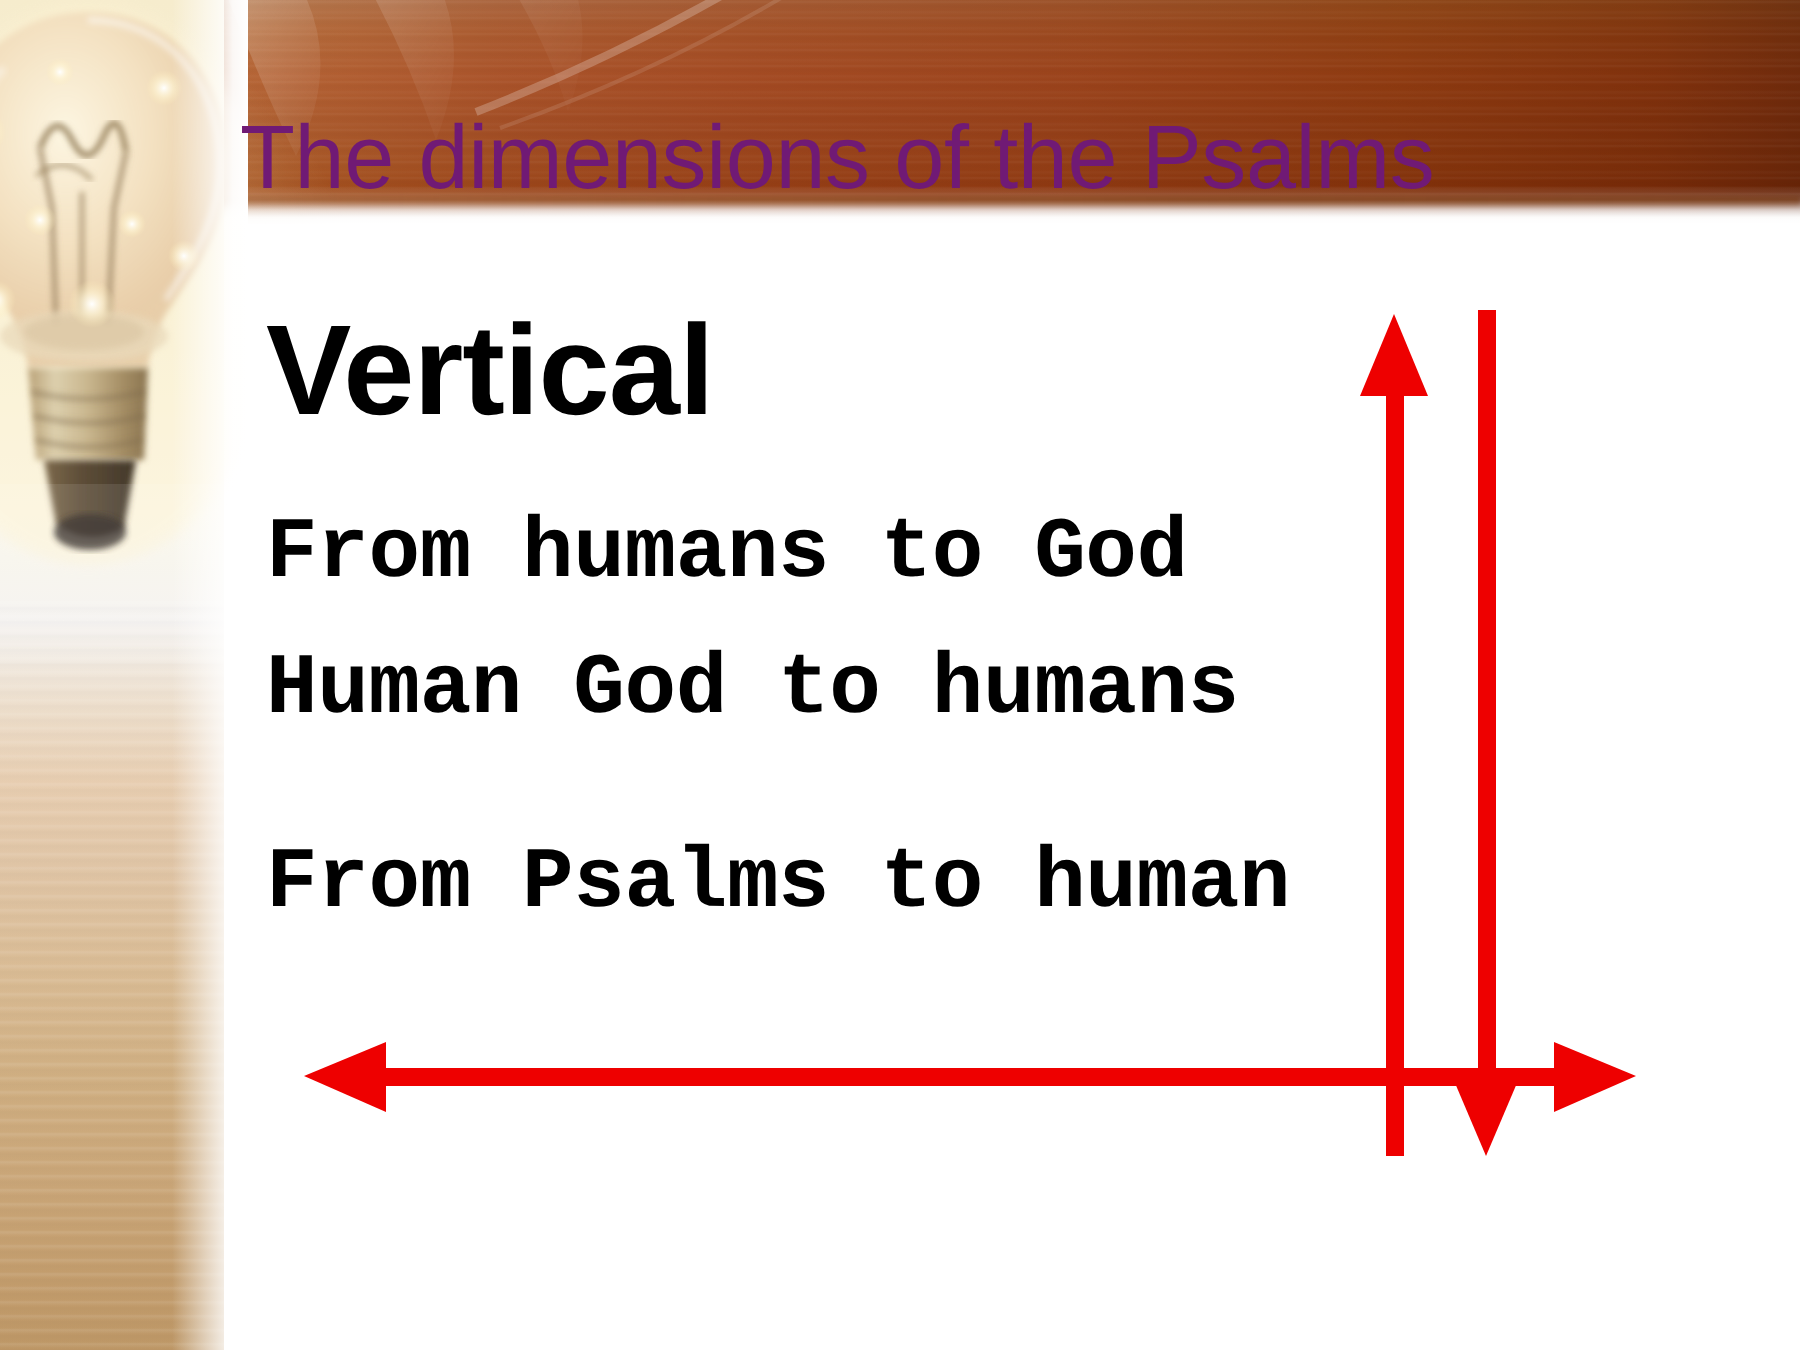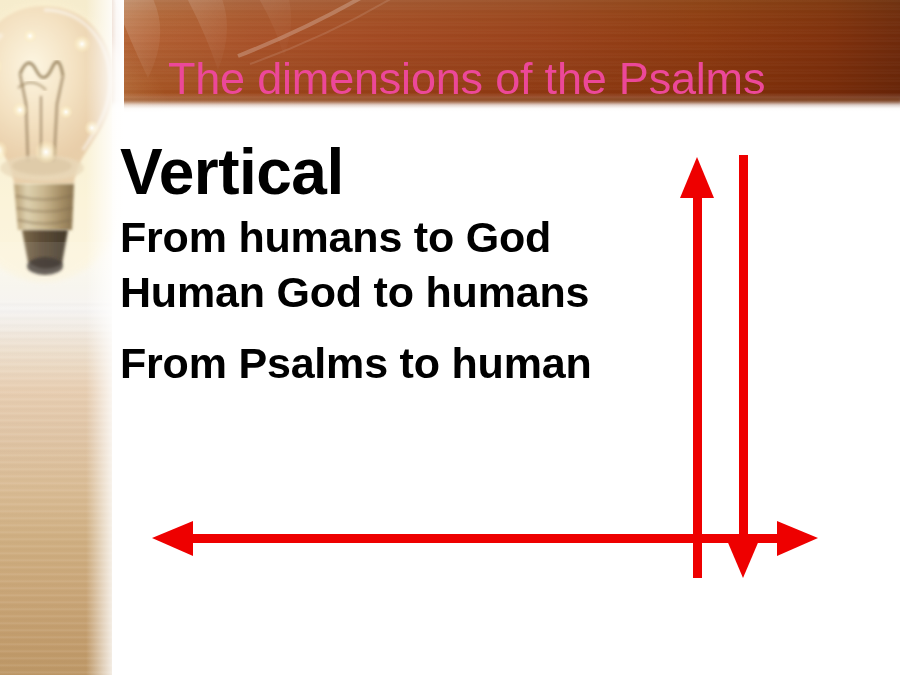--- a/index.html
+++ b/index.html
@@ -173,50 +173,50 @@
   }
 
   
   .title {
     position: absolute;
     left: 120px;
     top: 56px;
     font-size: 45px;
     font-weight: 400;
     line-height: 1;
-    color: #ec4899;
+    color: #701a75;
     white-space: nowrap;
     letter-spacing: -0.2px;
-    margin-left: 48px;
   }
 
   
   .body-block {
     position: absolute;
     left: 120px;
     top: 140px;
     width: 560px;
   }
   .heading-line {
     font-size: 64px;
     font-weight: bold;
     line-height: 1.0;
     color: #000000;
     white-space: nowrap;
     letter-spacing: -0.5px;
-    margin: 0;
+    margin: 13px;
   }
   .sub-line {
     font-size: 43px;
     font-weight: bold;
     line-height: 1.28;
     color: #000000;
     white-space: nowrap;
     letter-spacing: -0.2px;
-    margin: 0;
+    margin: 13px;
+    font-family: Liberation Mono, monospace;
   }
   .gap-small { height: 6px; }
   .gap-mid   { height: 10px; }
 
   
   .diagram {
     position: absolute;
     left: 0;
     top: 0;
     width: 900px;

